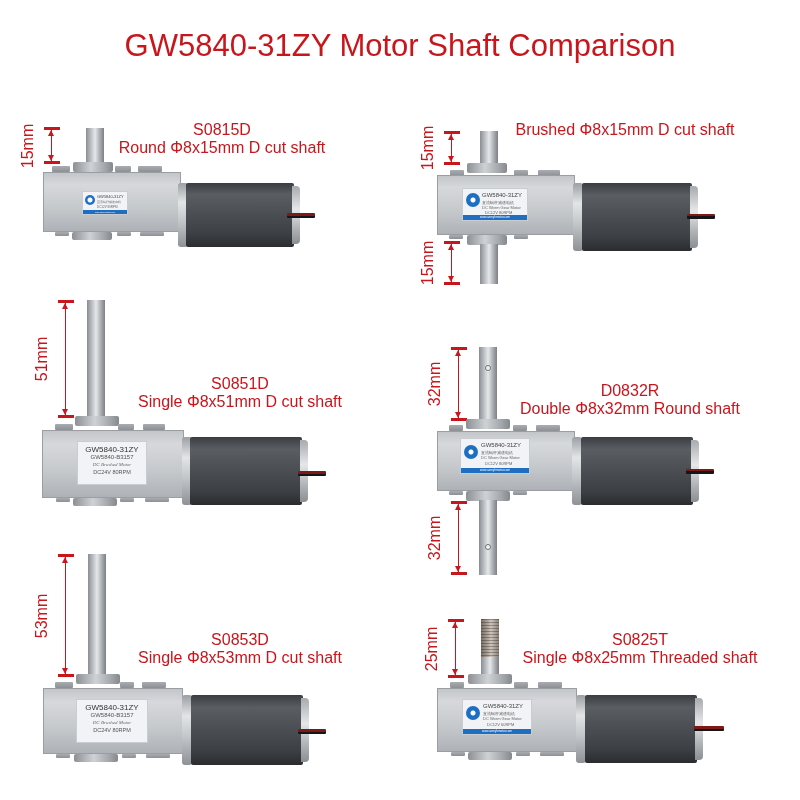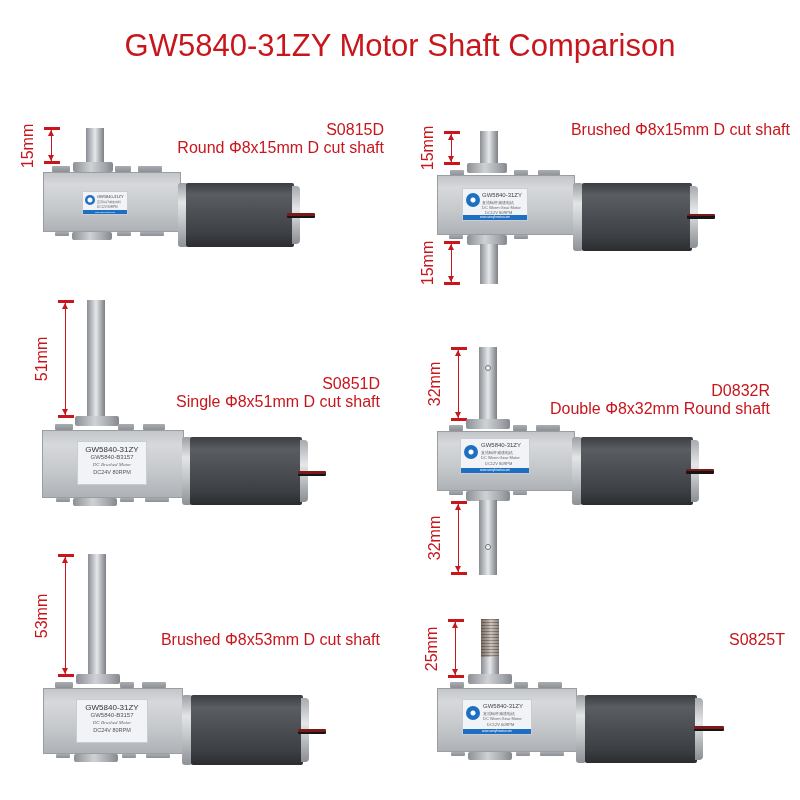--- a/index.html
+++ b/index.html
@@ -5,21 +5,21 @@
   * { box-sizing: border-box; margin: 0; padding: 0; }
   html, body { width: 800px; height: 800px; background: #ffffff; overflow: hidden; }
   body { position: relative; font-family: "Liberation Sans", sans-serif; }
 
   .title {
     position: absolute; left: 0; top: 28px; width: 800px; text-align: center;
     font-size: 31px; color: #c8161d; letter-spacing: 0px; font-weight: normal;
   }
 
   .caption {
-    position: absolute; text-align: right; color: #c8161d;
+    position: absolute; text-align: center; color: #c8161d;
     font-size: 16px; line-height: 18px; white-space: nowrap;
   }
 
   
   .dim { position: absolute; width: 24px; }
   .dim .bar-top, .dim .bar-bot {
     position: absolute; left: 8px; width: 16px; height: 3px; background: #c8161d;
   }
   .dim .bar-top { top: 0; }
   .dim .bar-bot { bottom: 0; }
@@ -311,21 +311,22 @@
   </div>
   <div class="collar" style="left:74px; top:754px; width:44px; height:8px;"></div>
   <div class="nub" style="left:56px; top:754px; width:14px; height:4px;"></div>
   <div class="nub" style="left:122px; top:754px; width:14px; height:4px;"></div>
   <div class="nub" style="left:146px; top:754px; width:24px; height:4px;"></div>
   <div class="motor-ring" style="left:182px; top:695px; height:70px;"></div>
   <div class="motor-body" style="left:191px; top:695px; width:112px; height:70px;"></div>
   <div class="motor-cap" style="left:301px; top:698px; height:64px;"></div>
   <div class="wire" style="left:298px; top:729px; width:28px;"></div>
   <div class="caption" style="left:100px; top:631px; width:280px;">
-    <div>Brushed Φ8x53mm D cut shaft</div>
+    <div>S0853D</div>
+    <div>Single Φ8x53mm D cut shaft</div>
   </div>
 </div>
 
 <div>
   <div class="dim" style="left:440px; top:619px; height:59px;">
     <div class="bar-top"></div>
       <div class="line"></div>
       <div class="arrow-up"></div>
       <div class="arrow-down"></div>
       <div class="bar-bot"></div>
@@ -350,14 +351,15 @@
   <div class="collar" style="left:468px; top:752px; width:44px; height:8px;"></div>
   <div class="nub" style="left:451px; top:752px; width:14px; height:4px;"></div>
   <div class="nub" style="left:516px; top:752px; width:14px; height:4px;"></div>
   <div class="nub" style="left:540px; top:752px; width:24px; height:4px;"></div>
   <div class="motor-ring" style="left:576px; top:695px; height:68px;"></div>
   <div class="motor-body" style="left:585px; top:695px; width:112px; height:68px;"></div>
   <div class="motor-cap" style="left:695px; top:698px; height:62px;"></div>
   <div class="wire" style="left:694px; top:726px; width:30px;"></div>
   <div class="caption" style="left:495px; top:631px; width:290px;">
     <div>S0825T</div>
+    <div>Single Φ8x25mm Threaded shaft</div>
   </div>
 </div>
 
 </body></html>

